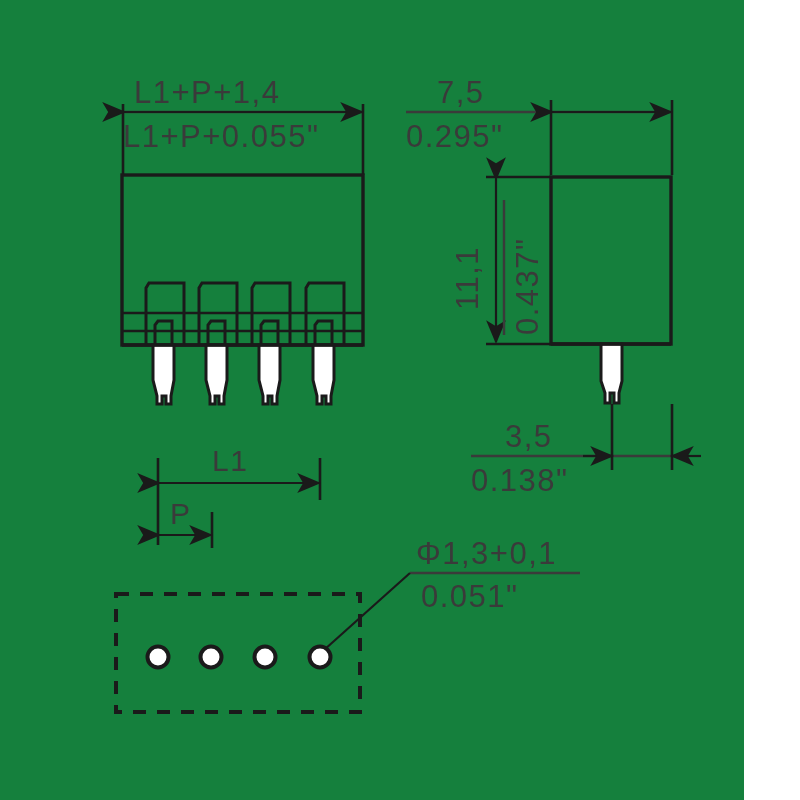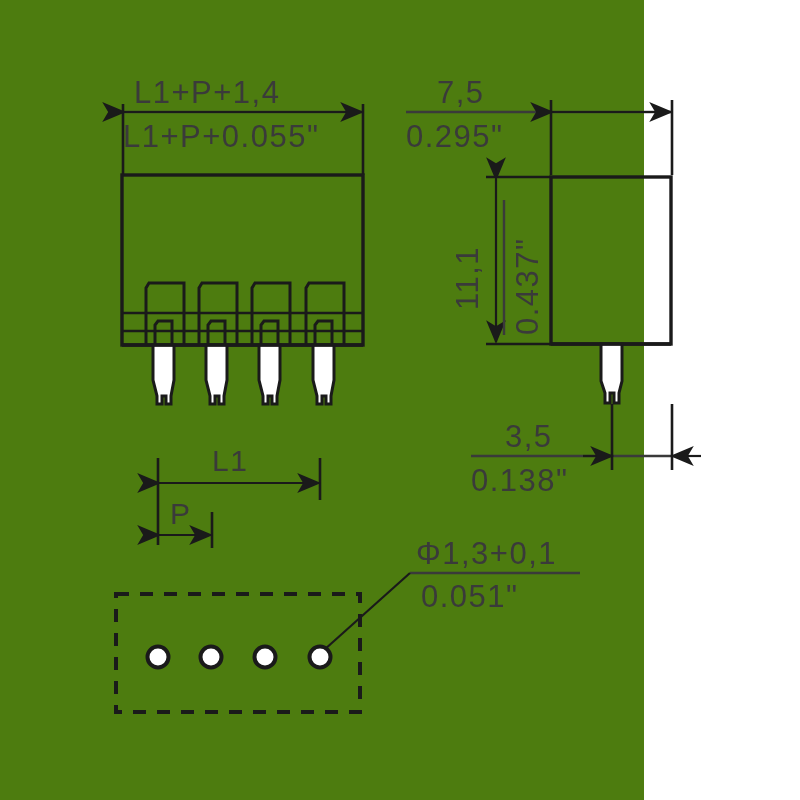--- a/index.html
+++ b/index.html
@@ -8,23 +8,23 @@
     background: #ffffff;
   }
   body {
     width: 800px;
     height: 800px;
     font-family: "Liberation Sans", sans-serif;
     overflow: hidden;
   }
   #sheet {
     position: relative;
-    width: 644px;
+    width: 744px;
     height: 800px;
-    background: #4d7c0f;
+    background: #15803d;
   }
   #drawing {
     position: absolute;
     left: 0;
     top: 0;
     width: 800px;
     height: 800px;
   }
   .dim-text {
     font-family: "Liberation Sans", sans-serif;

